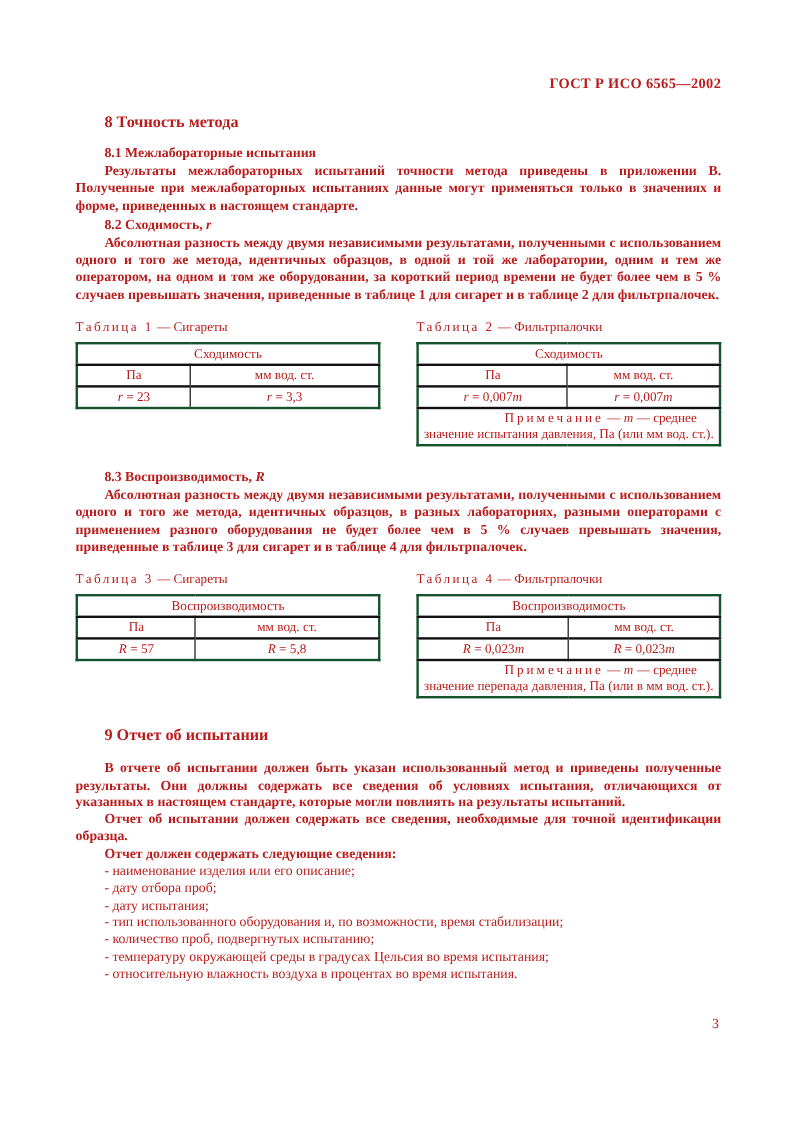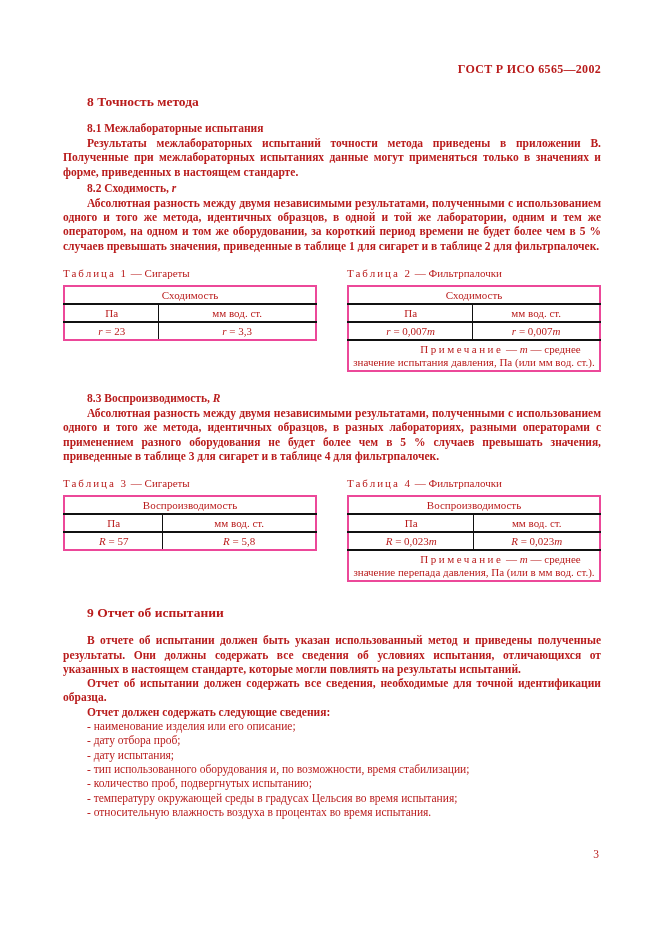--- a/index.html
+++ b/index.html
@@ -53,21 +53,21 @@
   .tbl-block{width:254px;}
   .tbl-caption{
     font-size:11px;
     line-height:14px;
     margin-bottom:5px;
   }
   .tbl-caption .spaced{letter-spacing:2px;}
   table.gost{
     border-collapse:collapse;
     width:100%;
-    border:2px solid #ec4899;
+    border:2px solid #14532d;
   }
   table.gost td{
     font-size:11px;
     text-align:center;
     padding:2px 3px;
   }
   td.span-hd{
     font-size:9.5px;
     border-bottom:2px solid #111;
     padding:3px 2px;

